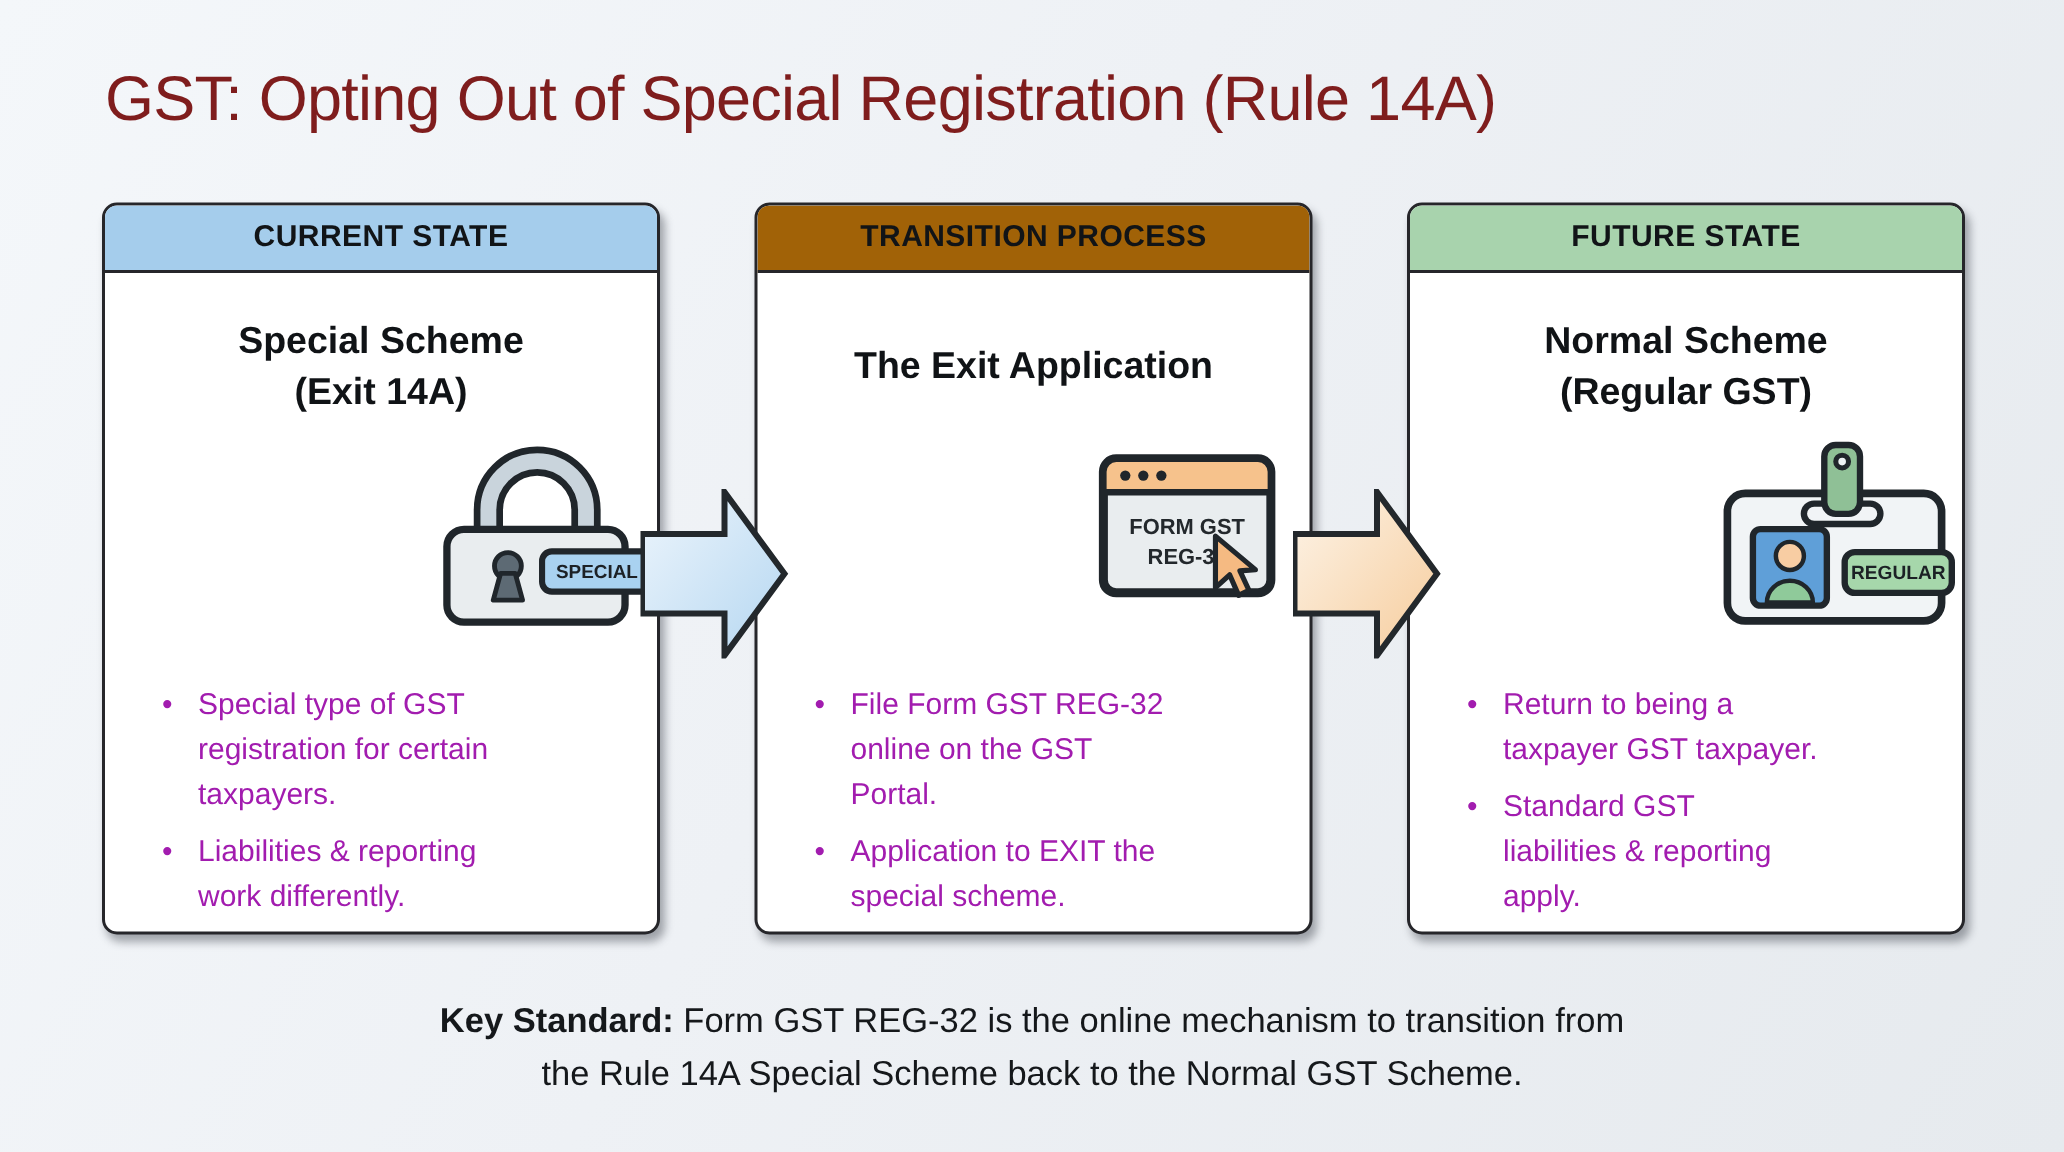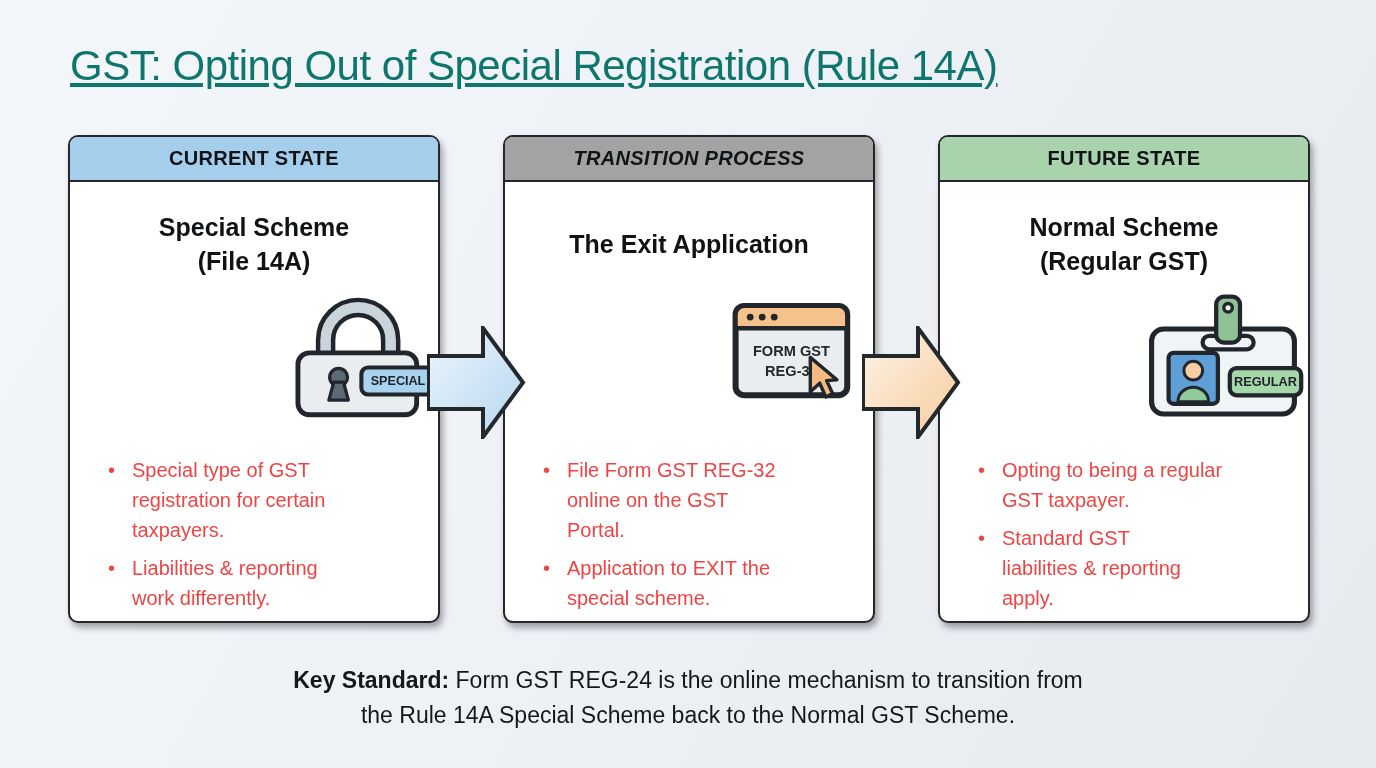--- a/index.html
+++ b/index.html
@@ -5,48 +5,48 @@
   * { margin:0; padding:0; box-sizing:border-box; }
   html,body { width:1376px; height:768px; }
   body {
     font-family:"Liberation Sans", sans-serif;
     color:#15181b;
     background:linear-gradient(120deg,#f4f7fa 0%,#eef1f5 45%,#e6eaee 100%);
     position:relative; overflow:hidden;
   }
   .page-title {
     position:absolute; left:70px; top:42px;
-    font-size:42px; font-weight:400; letter-spacing:-0.5px; color:#0f766e;text-decoration:underline;
+    font-size:42px; font-weight:400; letter-spacing:-0.5px; color:#7f1d1d;
   }
   .cards-row { position:absolute; left:68px; top:135px; display:flex; gap:63px; z-index:1; }
   .card {
     width:372px; height:488px; background:#ffffff;
     border:2px solid #26262a; border-radius:10px;
     box-shadow:3px 5px 6px rgba(40,45,55,0.4);
     display:flex; flex-direction:column; overflow:hidden;
   }
   .card-header {
     height:46px; border-bottom:2px solid #26262a;
     display:flex; align-items:center; justify-content:center;
     font-weight:700; font-size:20px; letter-spacing:0.3px; color:#111417;
   }
   .hdr-blue   { background:#a5cdec; }
-  .hdr-orange { background:#a3a3a3;font-style:italic; }
+  .hdr-orange { background:#a16207; }
   .hdr-green  { background:#a8d3ad; }
   .card-title {
     margin-top:24px; height:78px;
     display:flex; flex-direction:column; align-items:center; justify-content:center;
     font-weight:700; font-size:25px; line-height:34px; text-align:center; color:#101316;
   }
   .card-title span { display:block; }
   .icon-area { height:152px; margin-top:2px; display:flex; align-items:center; justify-content:flex-end; }
   .bullets { margin-top:24px; padding-left:36px; list-style:none; }
   .bullets li {
     position:relative; padding-left:26px; margin-bottom:8px;
-    font-size:20px; line-height:30px; color:#ef4444;
+    font-size:20px; line-height:30px; color:#a21caf;
   }
   .bullets li::before { content:"\2022"; position:absolute; left:2px; top:0; }
   .btxt { display:inline-block; width:222px; vertical-align:top; }
   .arrow { position:absolute; top:326px; z-index:5; }
   .arrow-1 { left:427px; }
   .arrow-2 { left:862px; }
   .takeaway {
     position:absolute; left:0; top:663px; width:1376px;
     text-align:center; font-size:23px; line-height:35px; color:#15181b;
   }
@@ -58,21 +58,21 @@
 <body>
 
 <h1 class="page-title">GST: Opting Out of Special Registration (Rule 14A)</h1>
 
 <div class="cards-row">
 
   <section class="card">
     <div class="card-header hdr-blue">CURRENT STATE</div>
     <div class="card-title">
       <span>Special Scheme</span>
-      <span>(File 14A)</span>
+      <span>(Exit 14A)</span>
     </div>
     <div class="icon-area">
       <svg width="163" height="122" viewBox="0 0 200 150">
         <path d="M62,76 V54 a40,40 0 0 1 80,0 v22" fill="none" stroke="#20262b" stroke-width="24"></path>
         <path d="M62,76 V54 a40,40 0 0 1 80,0 v22" fill="none" stroke="#c9d4dc" stroke-width="13"></path>
         <rect x="28" y="70" width="146" height="76" rx="14" fill="#e9edef" stroke="#20262b" stroke-width="6"></rect>
         <circle cx="78" cy="100" r="11" fill="#5d6a74" stroke="#20262b" stroke-width="4"></circle>
         <path d="M72,106 L66,128 H90 L84,106 Z" fill="#5d6a74" stroke="#20262b" stroke-width="4" stroke-linejoin="round"></path>
         <rect x="106" y="88" width="90" height="33" rx="8" fill="#a9d2f0" stroke="#20262b" stroke-width="5"></rect>
         <text x="151" y="110" text-anchor="middle" font-size="15.5" font-weight="bold" fill="#1c2125">SPECIAL</text>
@@ -121,21 +121,21 @@
         <rect x="92" y="4" width="28" height="54" rx="9" fill="#8fc096" stroke="#20262b" stroke-width="5"></rect>
         <circle cx="106" cy="17" r="5" fill="#edf2f4" stroke="#20262b" stroke-width="4"></circle>
         <rect x="36" y="70" width="58" height="60" rx="6" fill="#5f9fd8" stroke="#20262b" stroke-width="5"></rect>
         <circle cx="65" cy="91" r="11" fill="#f8cda3" stroke="#20262b" stroke-width="3.5"></circle>
         <path d="M47,127.5 a18,17 0 0 1 36,0 z" fill="#8fca9a" stroke="#20262b" stroke-width="3.5"></path>
         <rect x="108" y="88" width="84" height="32" rx="8" fill="#a6d7ab" stroke="#20262b" stroke-width="5"></rect>
         <text x="150" y="109.5" text-anchor="middle" font-size="15" font-weight="bold" fill="#1c2125">REGULAR</text>
       </svg>
     </div>
     <ul class="bullets">
-      <li><span class="btxt">Opting to being a regular GST taxpayer.</span></li>
+      <li><span class="btxt">Return to being a taxpayer GST taxpayer.</span></li>
       <li><span class="btxt">Standard GST liabilities&nbsp;&amp; reporting apply.</span></li>
     </ul>
   </section>
 </div>
 
 <svg class="arrow arrow-1" width="100" height="113" viewBox="0 0 100 113">
   <defs>
     <linearGradient id="gradBlue" x1="0" y1="0" x2="1" y2="1">
       <stop offset="0" stop-color="#edf5fc"></stop>
         <stop offset="1" stop-color="#b5d7f1"></stop>
@@ -148,15 +148,15 @@
   <defs>
     <linearGradient id="gradOrange" x1="0" y1="0" x2="1" y2="1">
       <stop offset="0" stop-color="#fdf4e8"></stop>
         <stop offset="1" stop-color="#f6cc9c"></stop>
     </linearGradient>
   </defs>
   <polygon points="1,30 56,30 56,2 96,56.5 56,111 56,83 1,83" fill="url(#gradOrange)" stroke="#23282c" stroke-width="4"></polygon>
 </svg>
 
 <p class="takeaway">
-  <span class="line"><b>Key Standard:</b><span> Form GST REG-24 is the online mechanism to transition from</span></span>
+  <span class="line"><b>Key Standard:</b><span> Form GST REG-32 is the online mechanism to transition from</span></span>
   <span class="line">the Rule 14A Special Scheme back to the Normal GST Scheme.</span>
 </p>
 
 </body></html>

